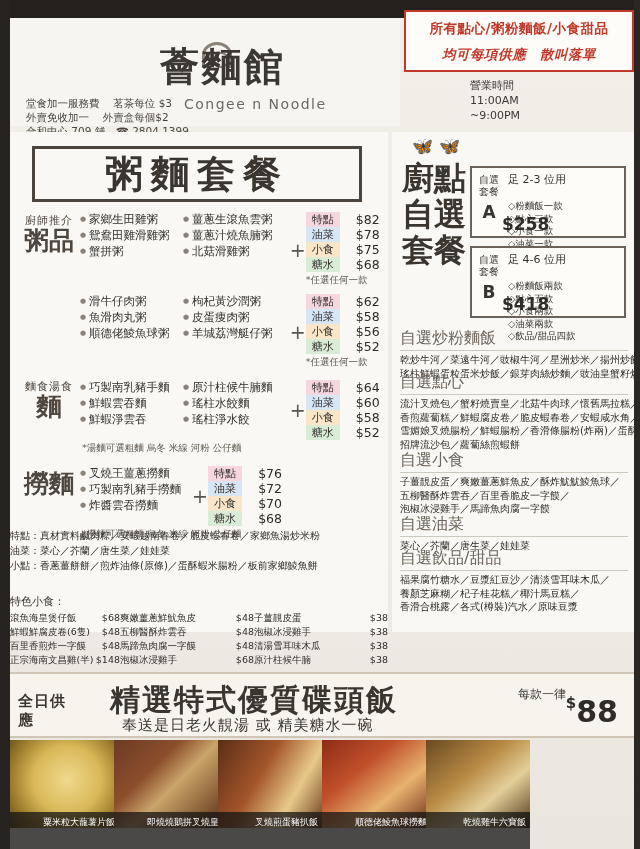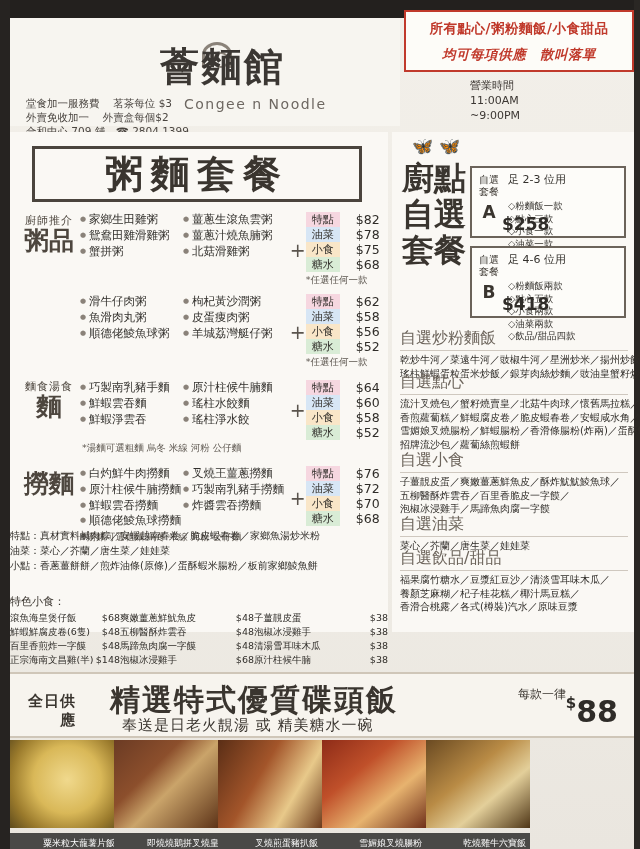--- a/index.html
+++ b/index.html
@@ -164,21 +164,21 @@
   .snack-col.wide { width:110px; }
   .snack-item { font-size:9.5px; color:#2f2c28; line-height:14px; white-space:nowrap;}
   .snack-item .pr { float:right; color:#2f2c28; }
 
   
   .rice-banner {
     position:absolute; left:10px; top:672px; width:624px; height:66px;
     background:#f7f4ee; border-top:2px solid #cfc6b8; border-bottom:2px solid #cfc6b8;
   }
   .allday {
-    position:absolute; left:8px; top:18px; width:58px; text-align:right;
+    position:absolute; left:8px; top:18px; width:58px; text-align:left;
     font-size:15px; font-weight:bold; color:#3a352f; letter-spacing:1px;
   }
   .rice-title {
     position:absolute; left:100px; top:6px; font-size:30px; font-weight:bold; color:#3a352f;
     font-family:"DejaVu Serif","Liberation Serif",serif; letter-spacing:2px;
   }
   .rice-sub {
     position:absolute; left:112px; top:42px; font-size:15px; color:#3a352f; letter-spacing:1px;
   }
   .rice-price-lbl {
@@ -189,21 +189,21 @@
   }
   .rice-price .cur{ font-size:15px; vertical-align:top;}
 
   
   .photos {
     position:absolute; left:10px; top:740px; width:624px; height:109px; display:flex;
   }
   .photo { width:104px; height:109px; position:relative; overflow:hidden; }
   .photo .img { position:absolute; left:0; top:0; width:104px; height:88px; }
   .photo .cap {
-    position:absolute; left:0; bottom:0; width:104px; height:16px;
+    position:absolute; left:0; bottom:0; width:104px; height:37px;
     background:rgba(20,20,20,0.75); color:#fff; font-size:9px; line-height:21px; text-align:center;
     white-space:nowrap; overflow:hidden;padding-left:33px;
   }
   .p1 .img { background:
       radial-gradient(circle at 55% 45%, #f0d98d 0%, #d9b858 45%, #9a7a2c 75%, #5d4a1c 100%),
       linear-gradient(#cfcfcf,#bdbdbd); }
   .p2 .img { background:
       linear-gradient(135deg,#6b3b24 0%, #8c4f2c 35%, #caa46a 55%, #5d3318 100%); }
   .p3 .img { background:
       linear-gradient(120deg,#caa25e 0%, #e0cda0 40%, #7d5a2e 70%, #4a3318 100%); }
@@ -366,26 +366,20 @@
         </div>
       </div>
       <div class="note-small" style="margin-left:2px;">*湯麵可選粗麵 烏冬 米線 河粉 公仔麵</div>
     </div>
 
     <div class="vtitle" style="top:338px;">
       <div class="big">撈麵</div>
     </div>
     <div class="sec" style="top:334px;">
       <div class="items">
-        <div class="col-items">
-          <div class="item dot">白灼鮮牛肉撈麵</div>
-          <div class="item dot">原汁柱候牛腩撈麵</div>
-          <div class="item dot">鮮蝦雲吞撈麵</div>
-          <div class="item dot">順德佬鯪魚球撈麵</div>
-        </div>
         <div class="col-items2">
           <div class="item dot">叉燒王薑蔥撈麵</div>
           <div class="item dot">巧製南乳豬手撈麵</div>
           <div class="item dot">炸醬雲吞撈麵</div>
         </div>
         <div class="plus">+</div>
         <div class="prices">
           <div class="prow">
               <span class="ptag pc1">特點</span>
               <span class="pval">$76</span>
@@ -524,21 +518,21 @@
     <div class="photo p2">
       <div class="img"></div>
       <div class="cap">即燒燒鵝拼叉燒皇飯</div>
     </div>
     <div class="photo p4">
       <div class="img"></div>
       <div class="cap">叉燒煎蛋豬扒飯</div>
     </div>
     <div class="photo p5">
       <div class="img"></div>
-      <div class="cap">雪媚娘叉燒腸粉</div>
+      <div class="cap">順德佬鯪魚球撈麵</div>
     </div>
     <div class="photo p6">
       <div class="img"></div>
       <div class="cap">乾燒雞牛六寶飯</div>
     </div>
   </div>
 
 </div>
 
 </body></html>

